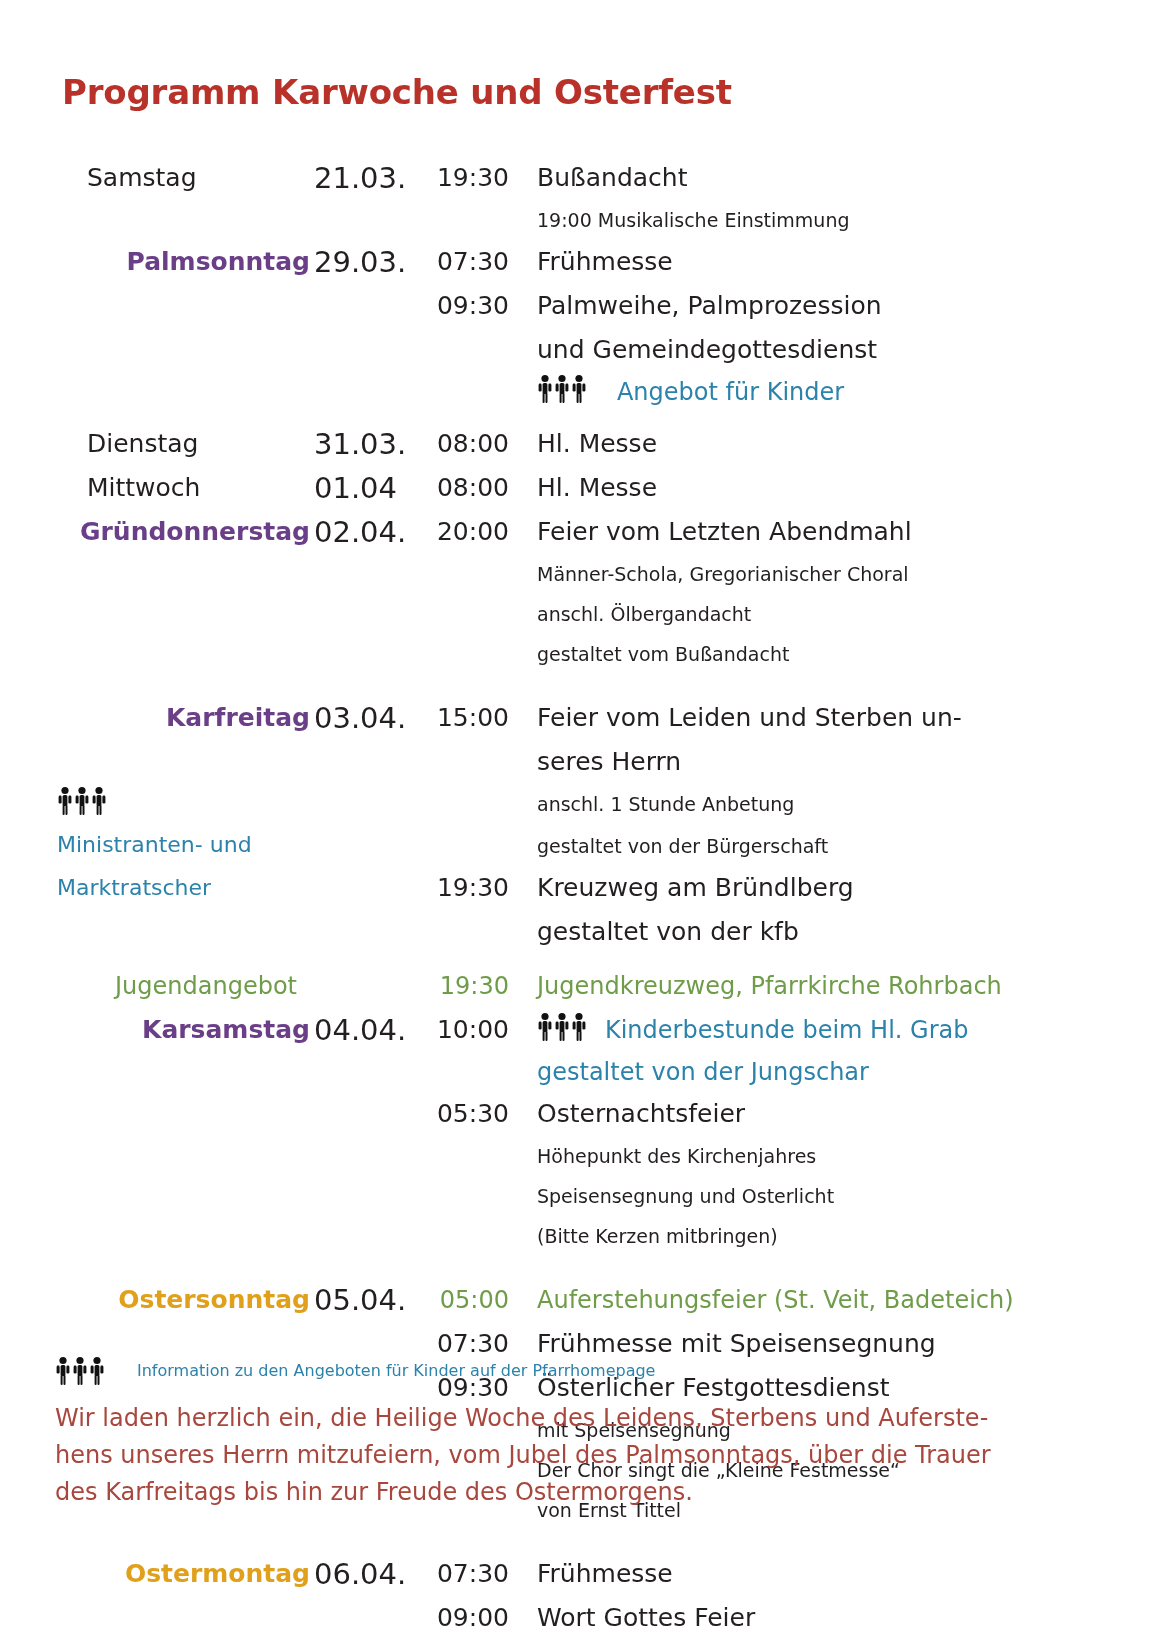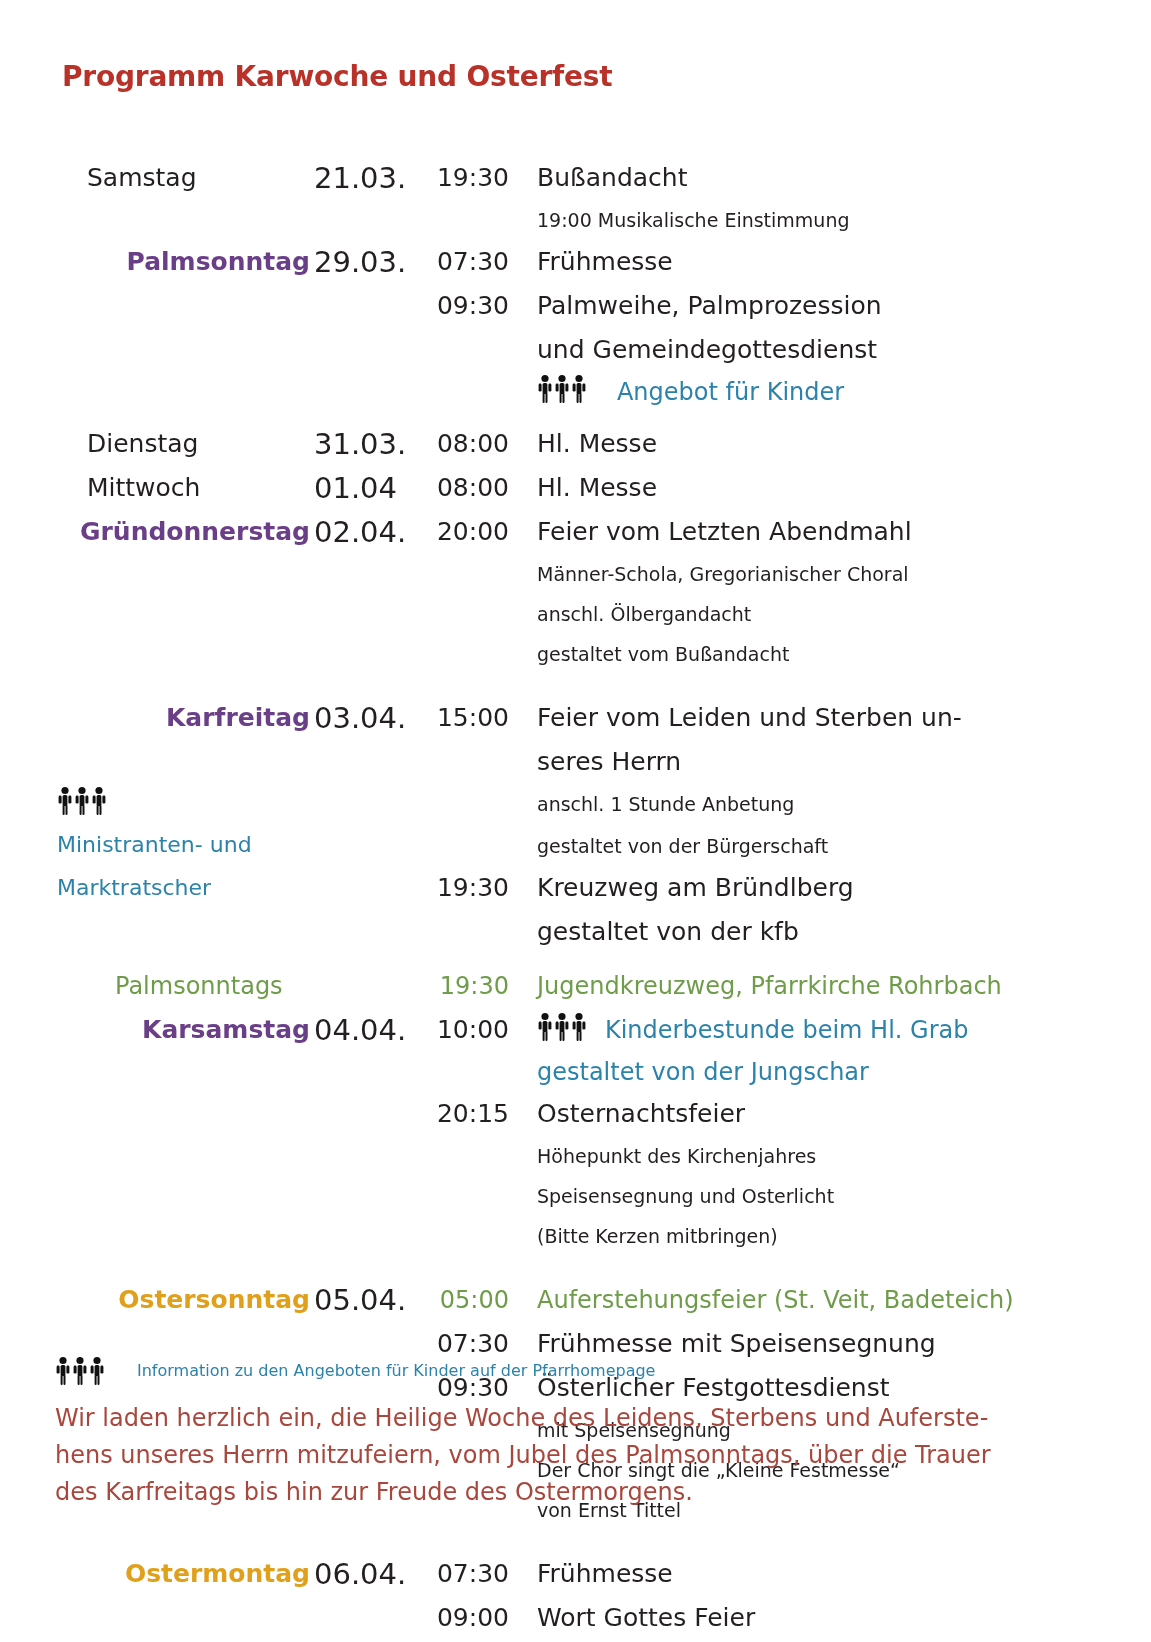--- a/index.html
+++ b/index.html
@@ -22,22 +22,22 @@
     width: 1151px;
     height: 1642px;
     box-sizing: border-box;
     padding: 0;
   }
 
   
   .title {
     position: absolute;
     left: 62px;
-    top: 60px;
-    font-size: 28px;
+    top: 72px;
+    font-size: 34px;
     font-weight: bold;
     letter-spacing: -0.2px;
     color: #b8322a;
     white-space: nowrap;
   }
 
   
   .schedule {
     position: absolute;
     left: 55px;
@@ -298,21 +298,21 @@
       <div class="c-time">19:30</div>
       <div class="c-desc">Kreuzweg am Bründlberg</div>
     </div>
     <div class="row">
       <div class="c-desc">gestaltet von der kfb</div>
     </div>
 
     <div class="gap-sm"></div>
 
     <div class="row">
-      <div class="c-day green indent-small" style="font-size:24px">Palmsonntags</div>
+      <div class="c-day green indent-small" style="font-size:24px">Jugendangebot</div>
       <div class="c-time green" style="font-size:24px">19:30</div>
       <div class="c-desc green" style="font-size:24px">Jugendkreuzweg, Pfarrkirche Rohrbach</div>
     </div>
 
     <div class="row">
       <div class="c-day bold purple">Karsamstag</div>
       <div class="c-date">04.04.</div>
       <div class="c-time">10:00</div>
       <div class="c-desc">
         <span class="kids-icon icon-inline">
@@ -339,21 +339,21 @@
             </g>
           </svg>
         </span>
         <span class="blue" style="font-size:24px">Kinderbestunde beim Hl. Grab</span>
       </div>
     </div>
     <div class="row">
       <div class="sub-line blue" style="font-size:24px">gestaltet von der Jungschar</div>
     </div>
     <div class="row">
-      <div class="c-time">20:15</div>
+      <div class="c-time">05:30</div>
       <div class="c-desc">Osternachtsfeier</div>
     </div>
     <div class="row">
       <div class="sub-line">Höhepunkt des Kirchenjahres</div>
     </div>
     <div class="row">
       <div class="sub-line">Speisensegnung und Osterlicht</div>
     </div>
     <div class="row">
       <div class="sub-line">(Bitte Kerzen mitbringen)</div>

